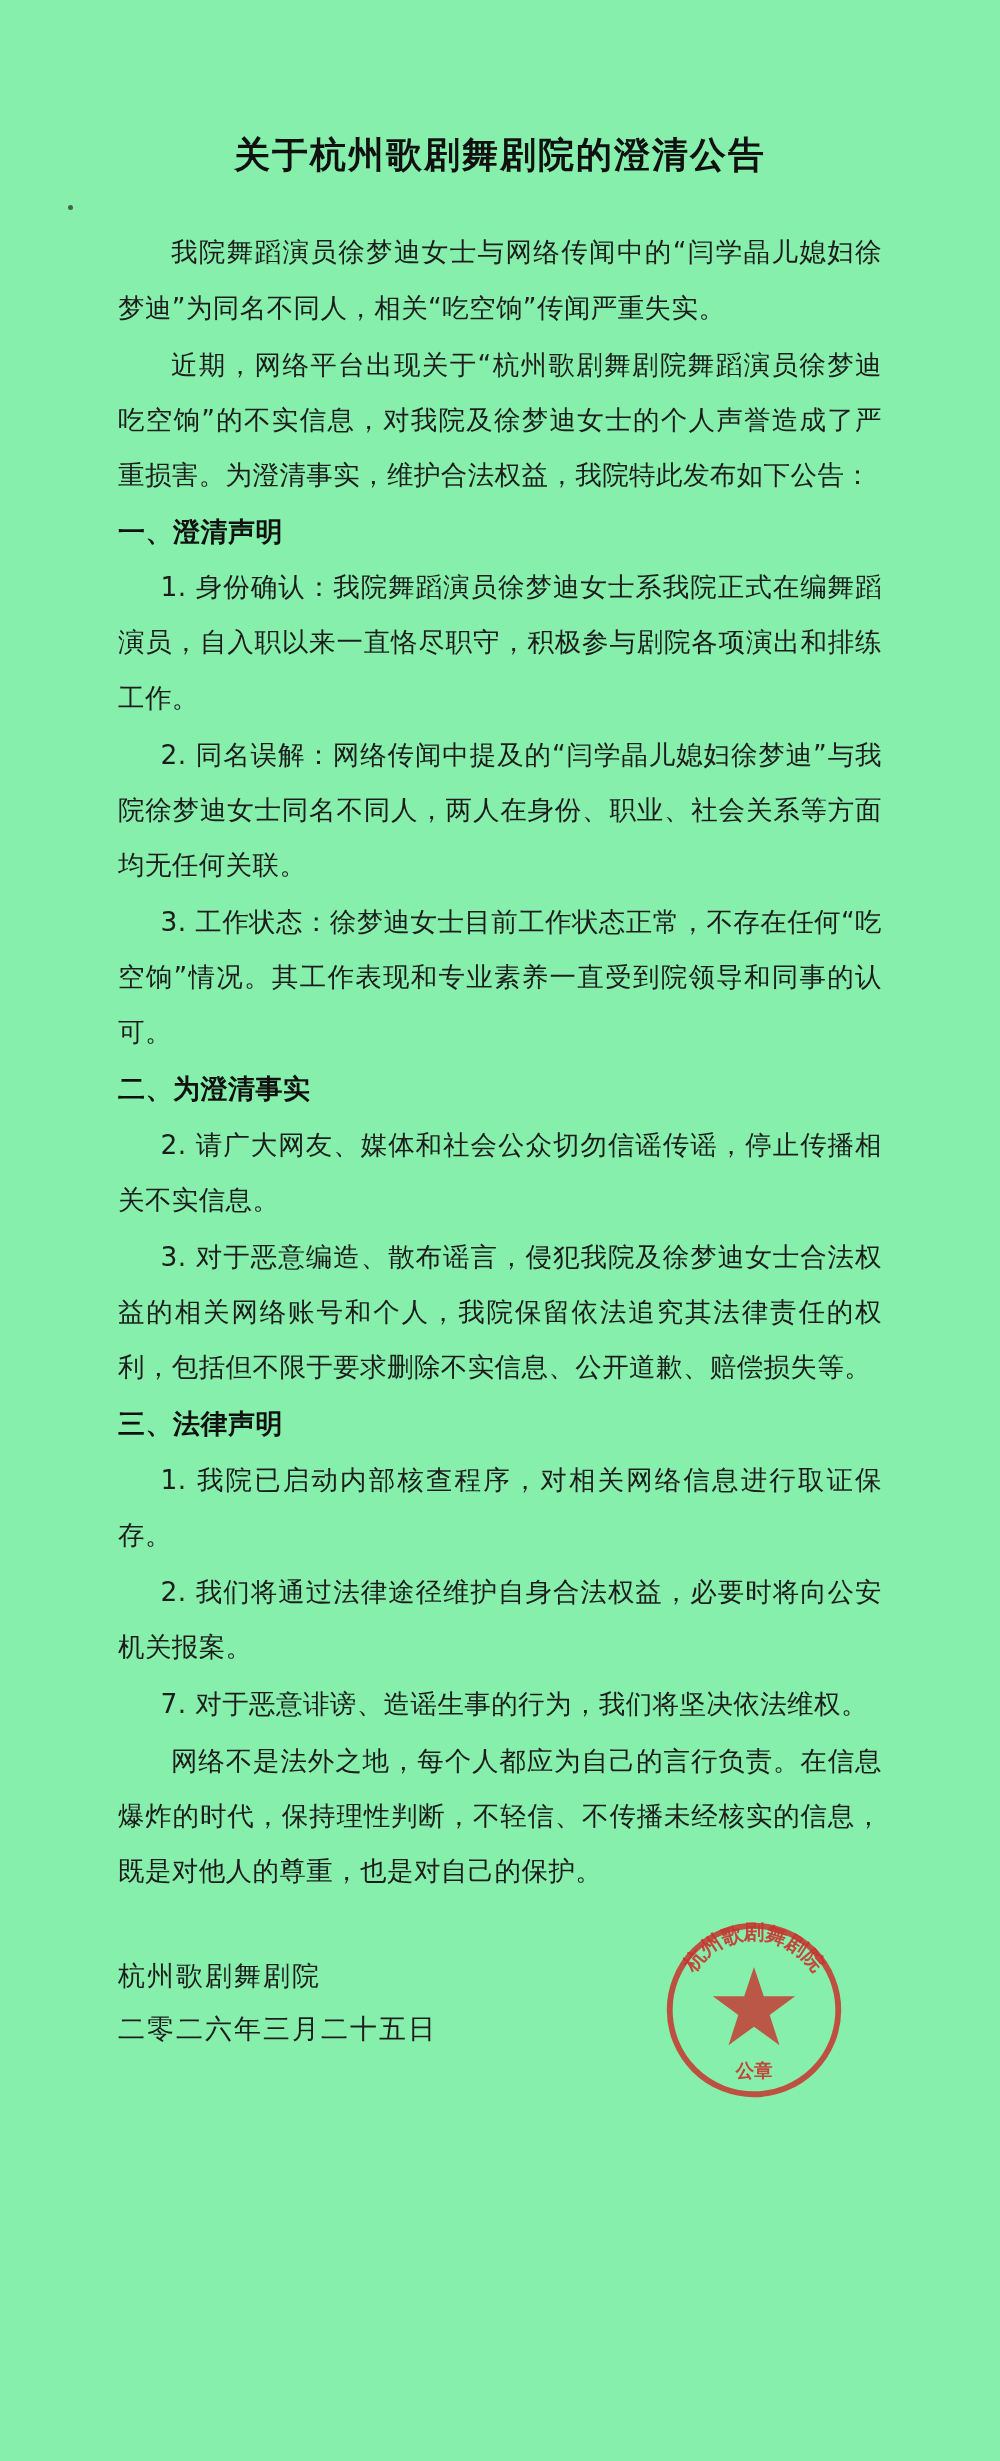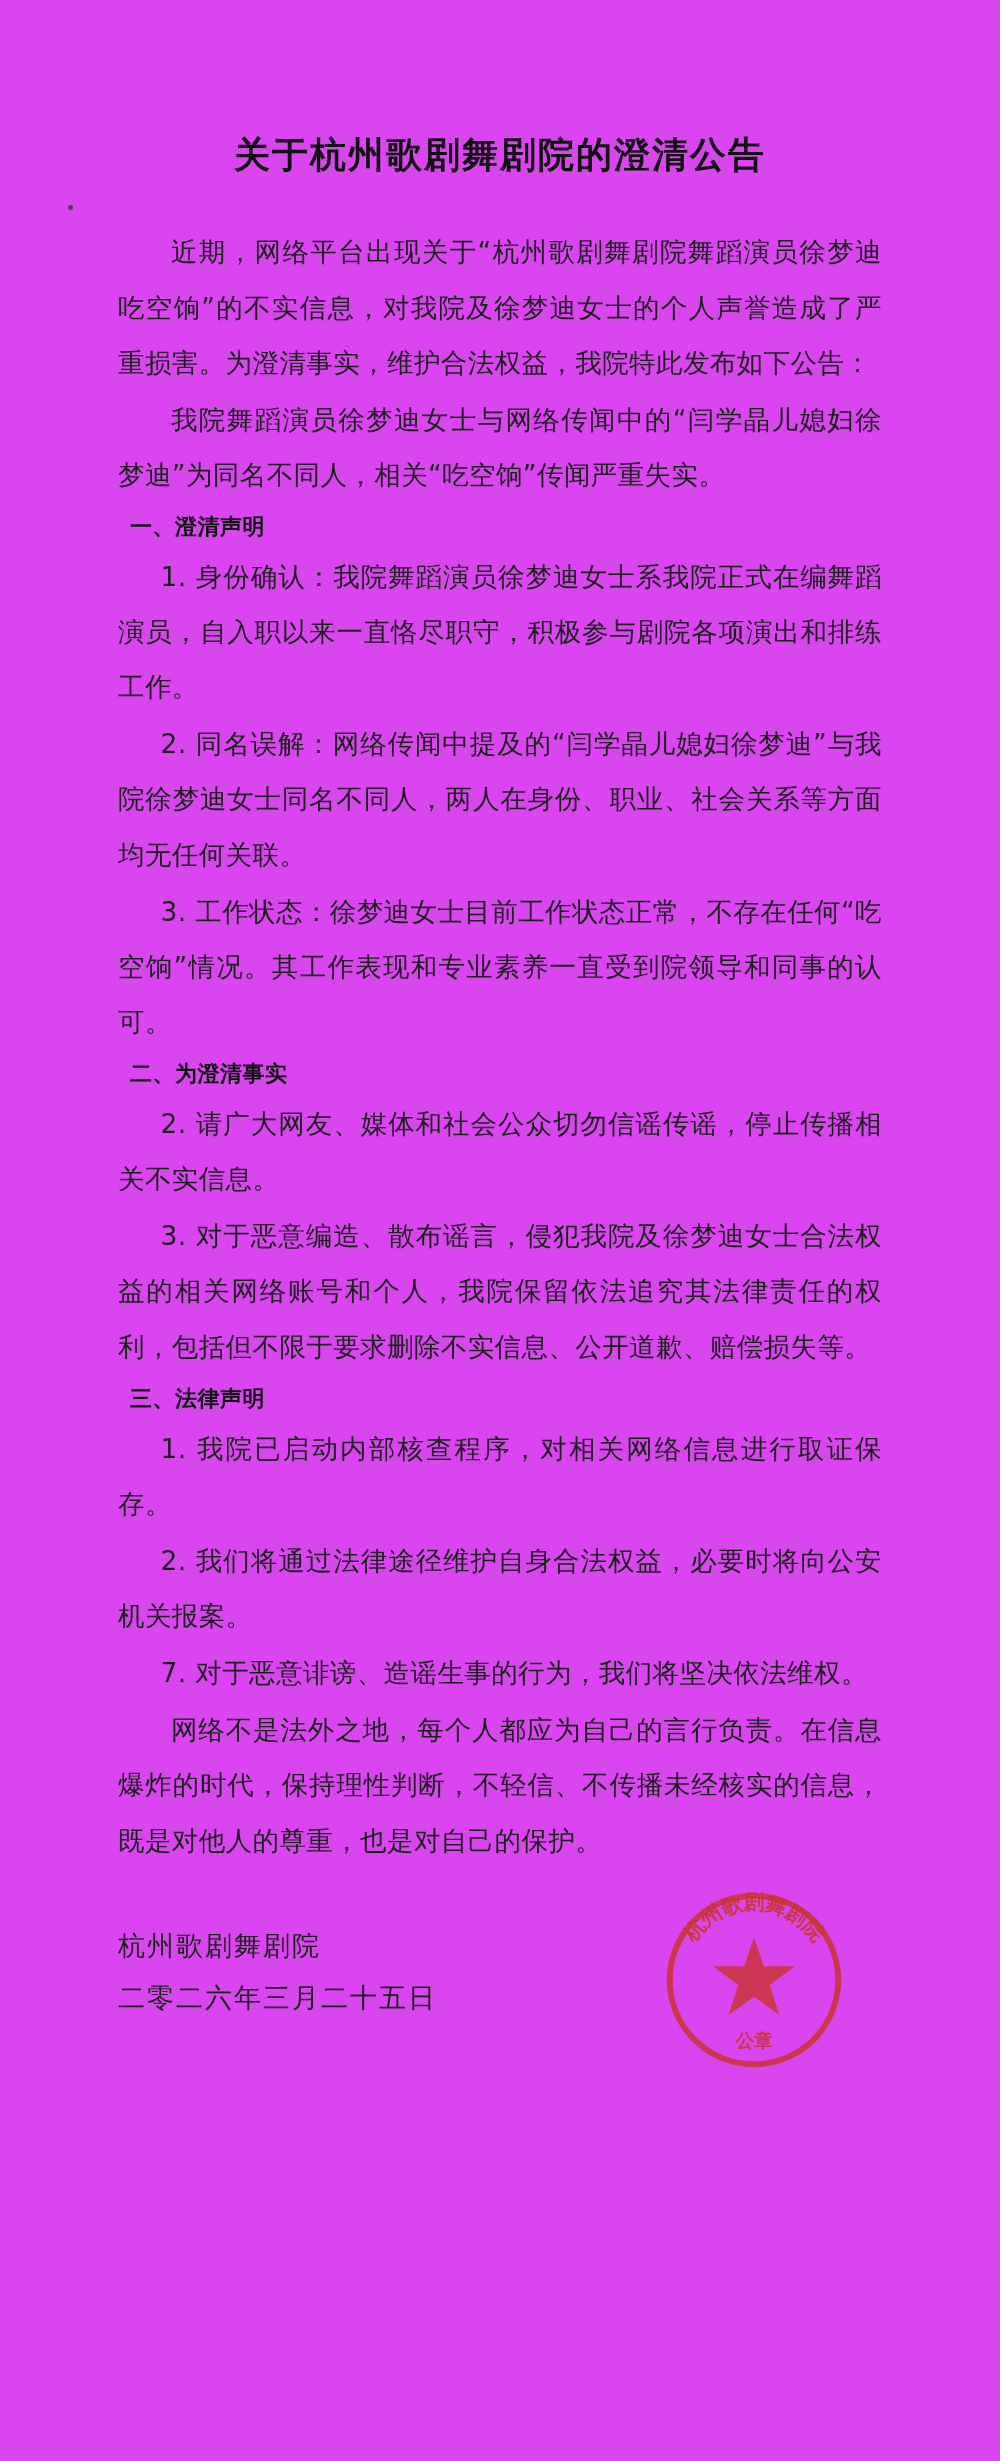--- a/index.html
+++ b/index.html
@@ -12,21 +12,21 @@
     min-height: 2461px;
     font-family: "DejaVu Sans", "Liberation Sans", sans-serif;
     color: #1a1a1a;
   }
   .page {
     position: relative;
     width: 1000px;
     min-height: 2461px;
     box-sizing: border-box;
     padding: 100px 118px 60px 118px;
-    background: #d946ef;
+    background: #86efac;
   }
   .doc-title {
     text-align: center;
     font-size: 36px;
     font-weight: bold;
     letter-spacing: 2px;
     color: #111111;
     margin: 30px 0 44px 0;
     line-height: 1.4;
   }
@@ -49,24 +49,24 @@
     color: #1d1d1d;
     letter-spacing: 0.4px;
   }
   .para.indent {
     text-indent: 2em;
   }
   .para.listitem {
     text-indent: 1.6em;
   }
   .section-head {
-    font-size: 22px;
+    font-size: 27px;
     font-weight: bold;
     line-height: 2.05;
-    margin: 2px 0 0 12px;
+    margin: 2px 0 0 0;
     color: #111111;
     letter-spacing: 0.5px;
   }
   .sign-block {
     margin-top: 52px;
     text-align: left;
     padding-right: 118px;
     position: relative;
   }
   .sign-line {
@@ -97,22 +97,22 @@
 </head>
 <body>
 
 <div class="page">
 
   <div class="dot-mark"></div>
 
   <h1 class="doc-title">关于杭州歌剧舞剧院的澄清公告</h1>
 
   <div class="body-text">
+    <p class="para indent">我院舞蹈演员徐梦迪女士与网络传闻中的“闫学晶儿媳妇徐梦迪”为同名不同人，相关“吃空饷”传闻严重失实。</p>
     <p class="para indent">近期，网络平台出现关于“杭州歌剧舞剧院舞蹈演员徐梦迪吃空饷”的不实信息，对我院及徐梦迪女士的个人声誉造成了严重损害。为澄清事实，维护合法权益，我院特此发布如下公告：</p>
-    <p class="para indent">我院舞蹈演员徐梦迪女士与网络传闻中的“闫学晶儿媳妇徐梦迪”为同名不同人，相关“吃空饷”传闻严重失实。</p>
 
     <p class="section-head">一、澄清声明</p>
     <p class="para listitem">1. 身份确认：我院舞蹈演员徐梦迪女士系我院正式在编舞蹈演员，自入职以来一直恪尽职守，积极参与剧院各项演出和排练工作。</p>
     <p class="para listitem">2. 同名误解：网络传闻中提及的“闫学晶儿媳妇徐梦迪”与我院徐梦迪女士同名不同人，两人在身份、职业、社会关系等方面均无任何关联。</p>
     <p class="para listitem">3. 工作状态：徐梦迪女士目前工作状态正常，不存在任何“吃空饷”情况。其工作表现和专业素养一直受到院领导和同事的认可。</p>
 
     <p class="section-head">二、为澄清事实</p>
     <p class="para listitem">2. 请广大网友、媒体和社会公众切勿信谣传谣，停止传播相关不实信息。</p>
     <p class="para listitem">3. 对于恶意编造、散布谣言，侵犯我院及徐梦迪女士合法权益的相关网络账号和个人，我院保留依法追究其法律责任的权利，包括但不限于要求删除不实信息、公开道歉、赔偿损失等。</p>
 

